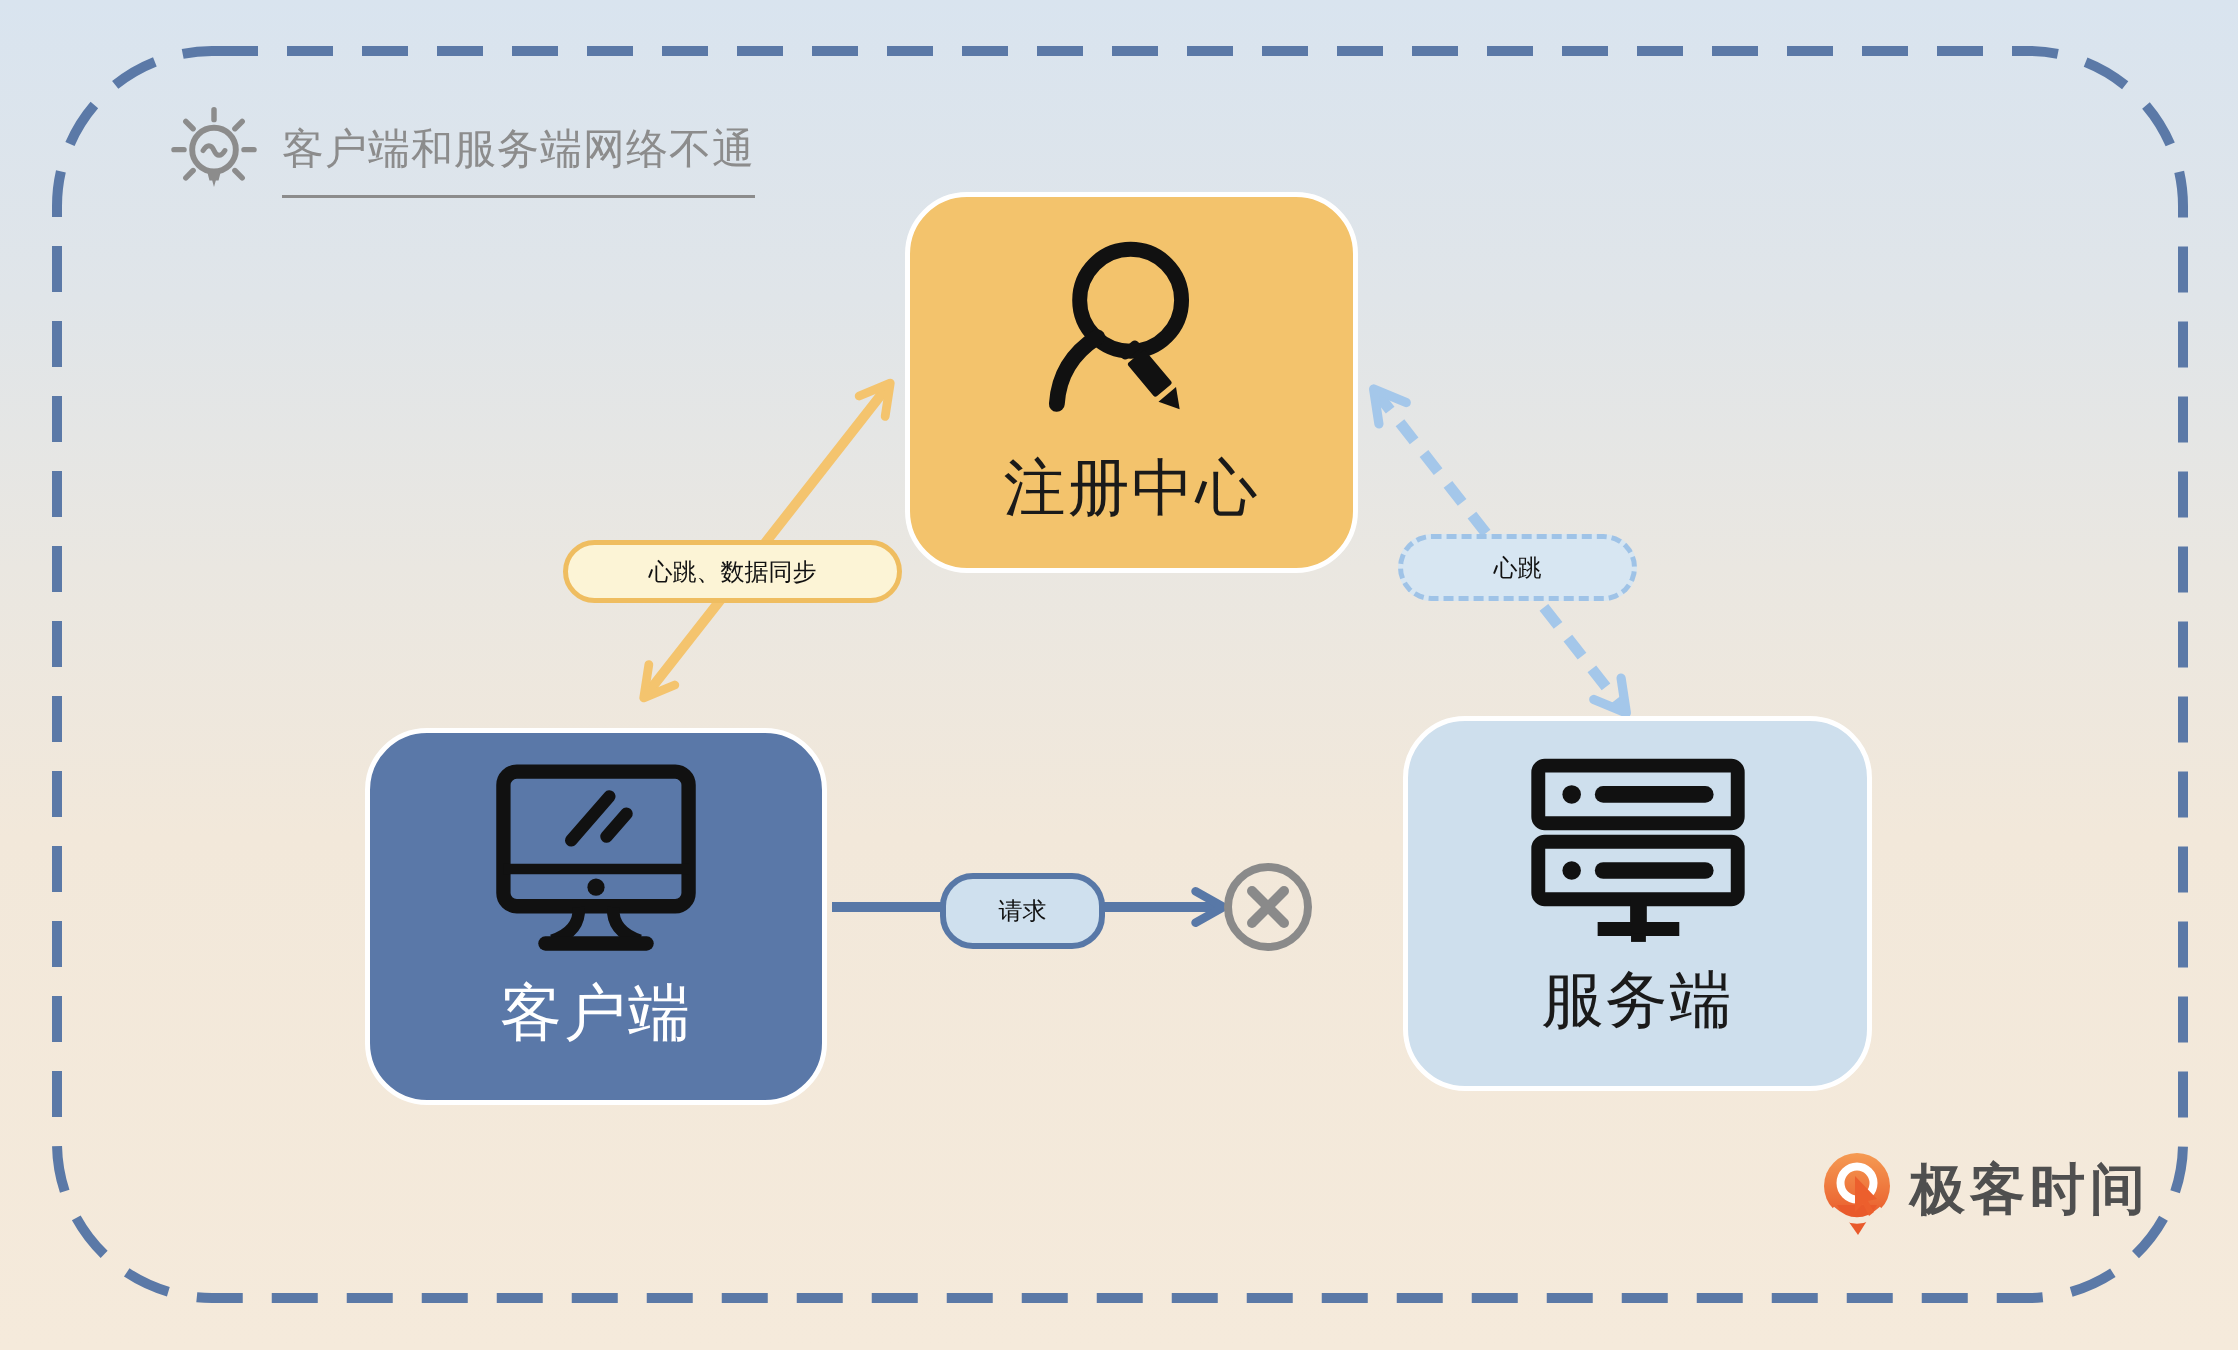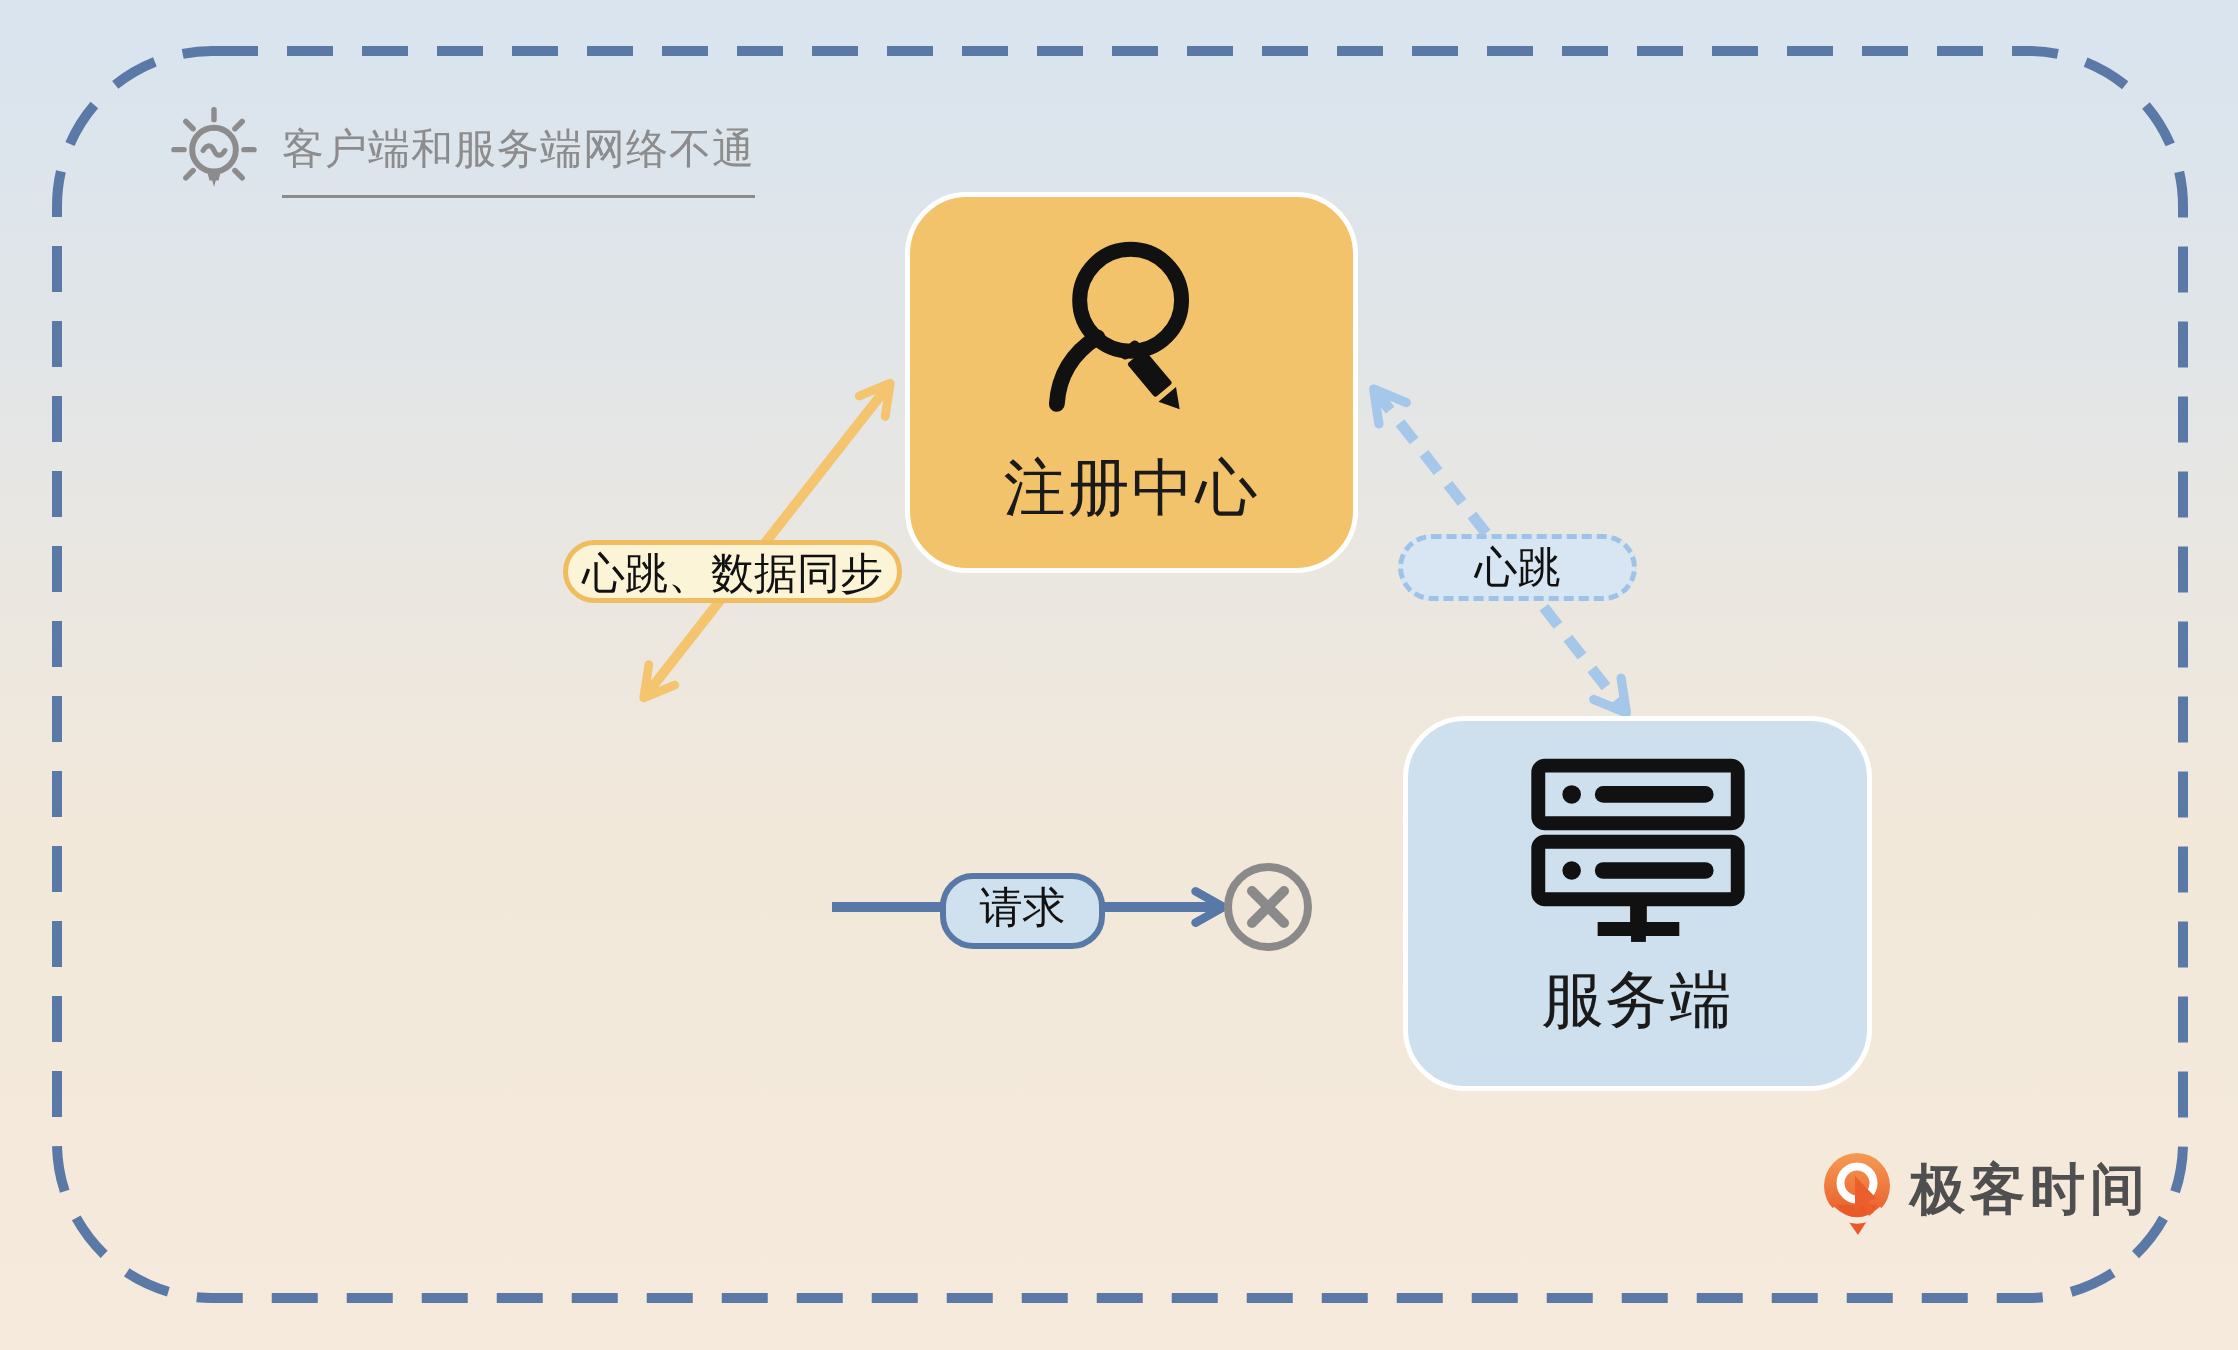--- a/index.html
+++ b/index.html
@@ -30,22 +30,22 @@
   }
   .node-registry{left:905px;top:192px;width:453px;height:381px;background:#F3C36C;padding-top:33px;}
   .node-client  {left:365px;top:728px;width:462px;height:377px;background:#5A78A8;padding-top:28px;}
   .node-server  {left:1403px;top:716px;width:469px;height:375px;background:#CEDFED;padding-top:37px;}
   .node-label{font-size:62px;color:#1A1A1A;margin-top:14px;letter-spacing:2px;white-space:nowrap;}
   .node-client .node-label{color:#FFFFFF;}
 
   
   .pill{
     position:absolute;box-sizing:border-box;
-    display:flex;justify-content:center;
-    font-size:43px;color:#111111;white-space:nowrap;font-family:Liberation Serif, serif;
+    display:flex;align-items:center;justify-content:center;
+    font-size:24px;color:#111111;white-space:nowrap;font-family:Liberation Serif, serif;
   }
   .pill-heartbeat-sync{
     left:563px;top:540px;width:339px;height:63px;border-radius:32px;
     background:#FCF4D6;border:5px solid #EFBD60;
   }
   .pill-heartbeat{
     left:1398px;top:534px;width:239px;height:67px;border-radius:34px;
     background:#D7E6F2;border:5px dashed #9FC3E7;
   }
   .pill-request{
@@ -118,20 +118,33 @@
       <path d="M66,122 C38,140 22,166 20,198" fill="none" stroke="#111" stroke-width="18" stroke-linecap="round"></path>
       <g transform="translate(138,178) rotate(-40)" fill="#111">
         <rect x="-13" y="-44" width="26" height="50" rx="3"></rect>
         <rect x="-13" y="-60" width="26" height="12" rx="5"></rect>
         <polygon points="-13,12 13,12 0,34"></polygon>
       </g>
     </svg>
     <div class="node-label">注册中心</div>
   </div>
 
+  <div class="node node-client">
+    <svg viewBox="0 0 220 205" width="210" height="196">
+      <rect x="13" y="11" width="194" height="141" rx="14" fill="none" stroke="#111" stroke-width="15"></rect>
+      <line x1="13" y1="113" x2="207" y2="113" stroke="#111" stroke-width="11"></line>
+      <circle cx="110" cy="132" r="9" fill="#111"></circle>
+      <line x1="84" y1="83" x2="124" y2="37" stroke="#111" stroke-width="13" stroke-linecap="round"></line>
+      <line x1="121" y1="79" x2="142" y2="55" stroke="#111" stroke-width="13" stroke-linecap="round"></line>
+      <path d="M92,153 C93,171 83,182 64,188" fill="none" stroke="#111" stroke-width="13"></path>
+      <path d="M128,153 C127,171 137,182 156,188" fill="none" stroke="#111" stroke-width="13"></path>
+      <line x1="57" y1="191" x2="163" y2="191" stroke="#111" stroke-width="15" stroke-linecap="round"></line>
+    </svg>
+    <div class="node-label">客户端</div>
+  </div>
 
   <div class="node node-server">
     <svg viewBox="0 0 235 200" width="218" height="186">
       <rect x="10" y="8" width="215" height="62" rx="7" fill="none" stroke="#111" stroke-width="15"></rect>
       <circle cx="46" cy="39" r="10" fill="#111"></circle>
       <line x1="80" y1="39" x2="190" y2="39" stroke="#111" stroke-width="18" stroke-linecap="round"></line>
       <rect x="10" y="90" width="215" height="62" rx="7" fill="none" stroke="#111" stroke-width="15"></rect>
       <circle cx="46" cy="121" r="10" fill="#111"></circle>
       <line x1="80" y1="121" x2="190" y2="121" stroke="#111" stroke-width="18" stroke-linecap="round"></line>
       <rect x="109" y="152" width="18" height="26" fill="#111"></rect>

